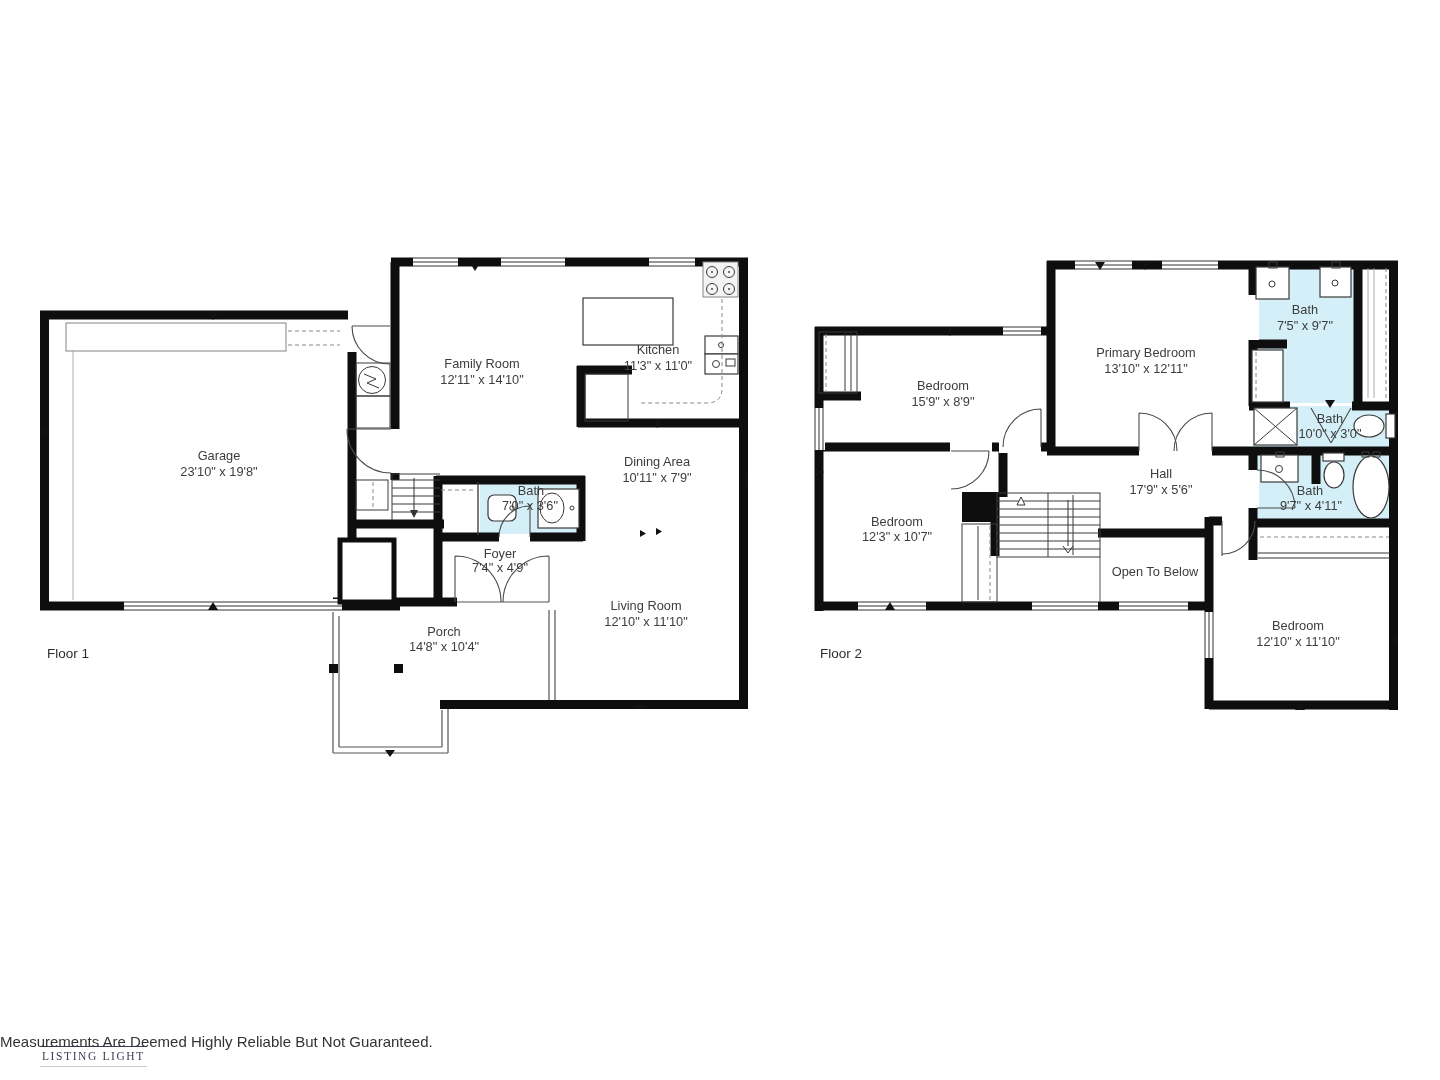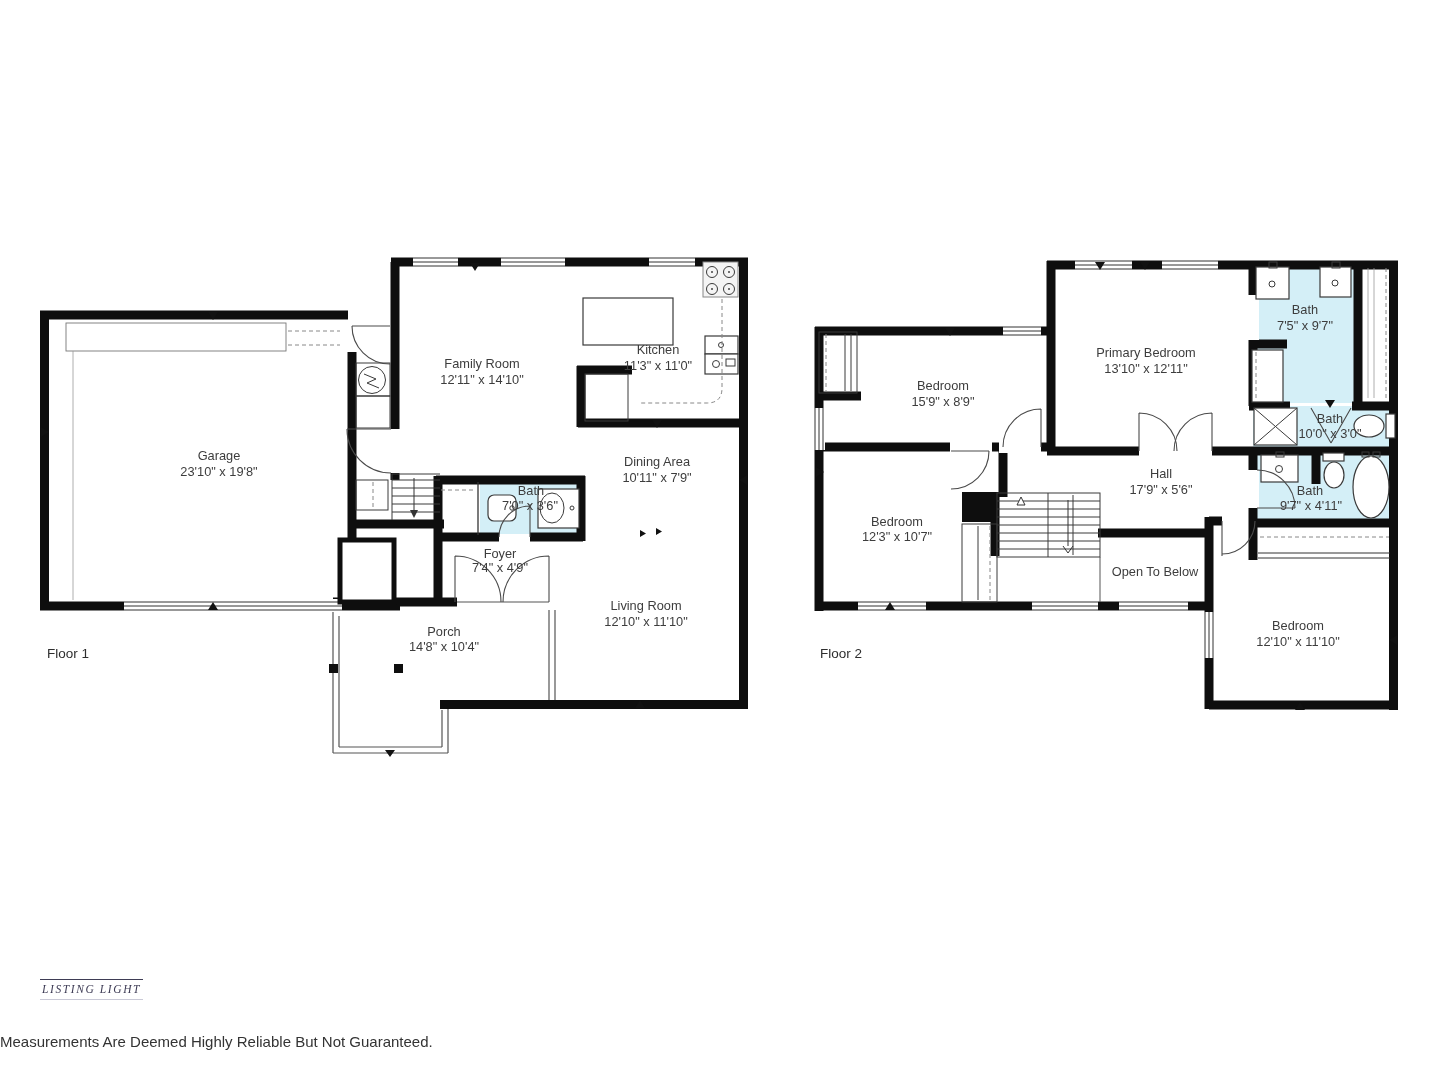--- a/index.html
+++ b/index.html
@@ -9,23 +9,23 @@
   .floor-label{font-family:"Liberation Sans",sans-serif;font-size:13.5px;fill:#2e2e2e;}
   .wall{stroke:#0e0e0e;stroke-width:9;fill:none;}
   .wall-thin{stroke:#0e0e0e;stroke-width:5;fill:#fff;}
   .fix{stroke:#3a3a3a;stroke-width:1.2;fill:#fff;}
   .fixl{stroke:#3a3a3a;stroke-width:1;fill:none;}
   .arc{stroke:#4a4a4a;stroke-width:1.1;fill:none;}
   .winline{stroke:#333;stroke-width:1;fill:none;}
   .dash{stroke:#888;stroke-width:1;fill:none;stroke-dasharray:4 3;}
   .thin{stroke:#555;stroke-width:1.2;fill:none;}
   .tick{fill:#111;}
-  #brand{position:absolute;left:40px;top:979px;color:#3e3c55;font-family:"Liberation Serif",serif;
+  #brand{position:absolute;left:40px;top:1046px;color:#3e3c55;font-family:"Liberation Serif",serif;
          font-size:11.5px;letter-spacing:1.6px;border-top:1px solid #3e3c55;
-         border-bottom:1px solid #c9c9d6;padding:3px 2px 4px 2px;font-style:italic;}
+         border-bottom:1px solid #c9c9d6;padding:3px 2px 4px 2px;}
   #disclaimer{position:absolute;left:0;top:1033px;width:100%;text-align:left;
               font-size:15px;color:#333;}
 </style>
 </head>
 <body>
 
 <svg width="1440" height="1080" viewBox="0 0 1440 1080">
 
   <g>
 

